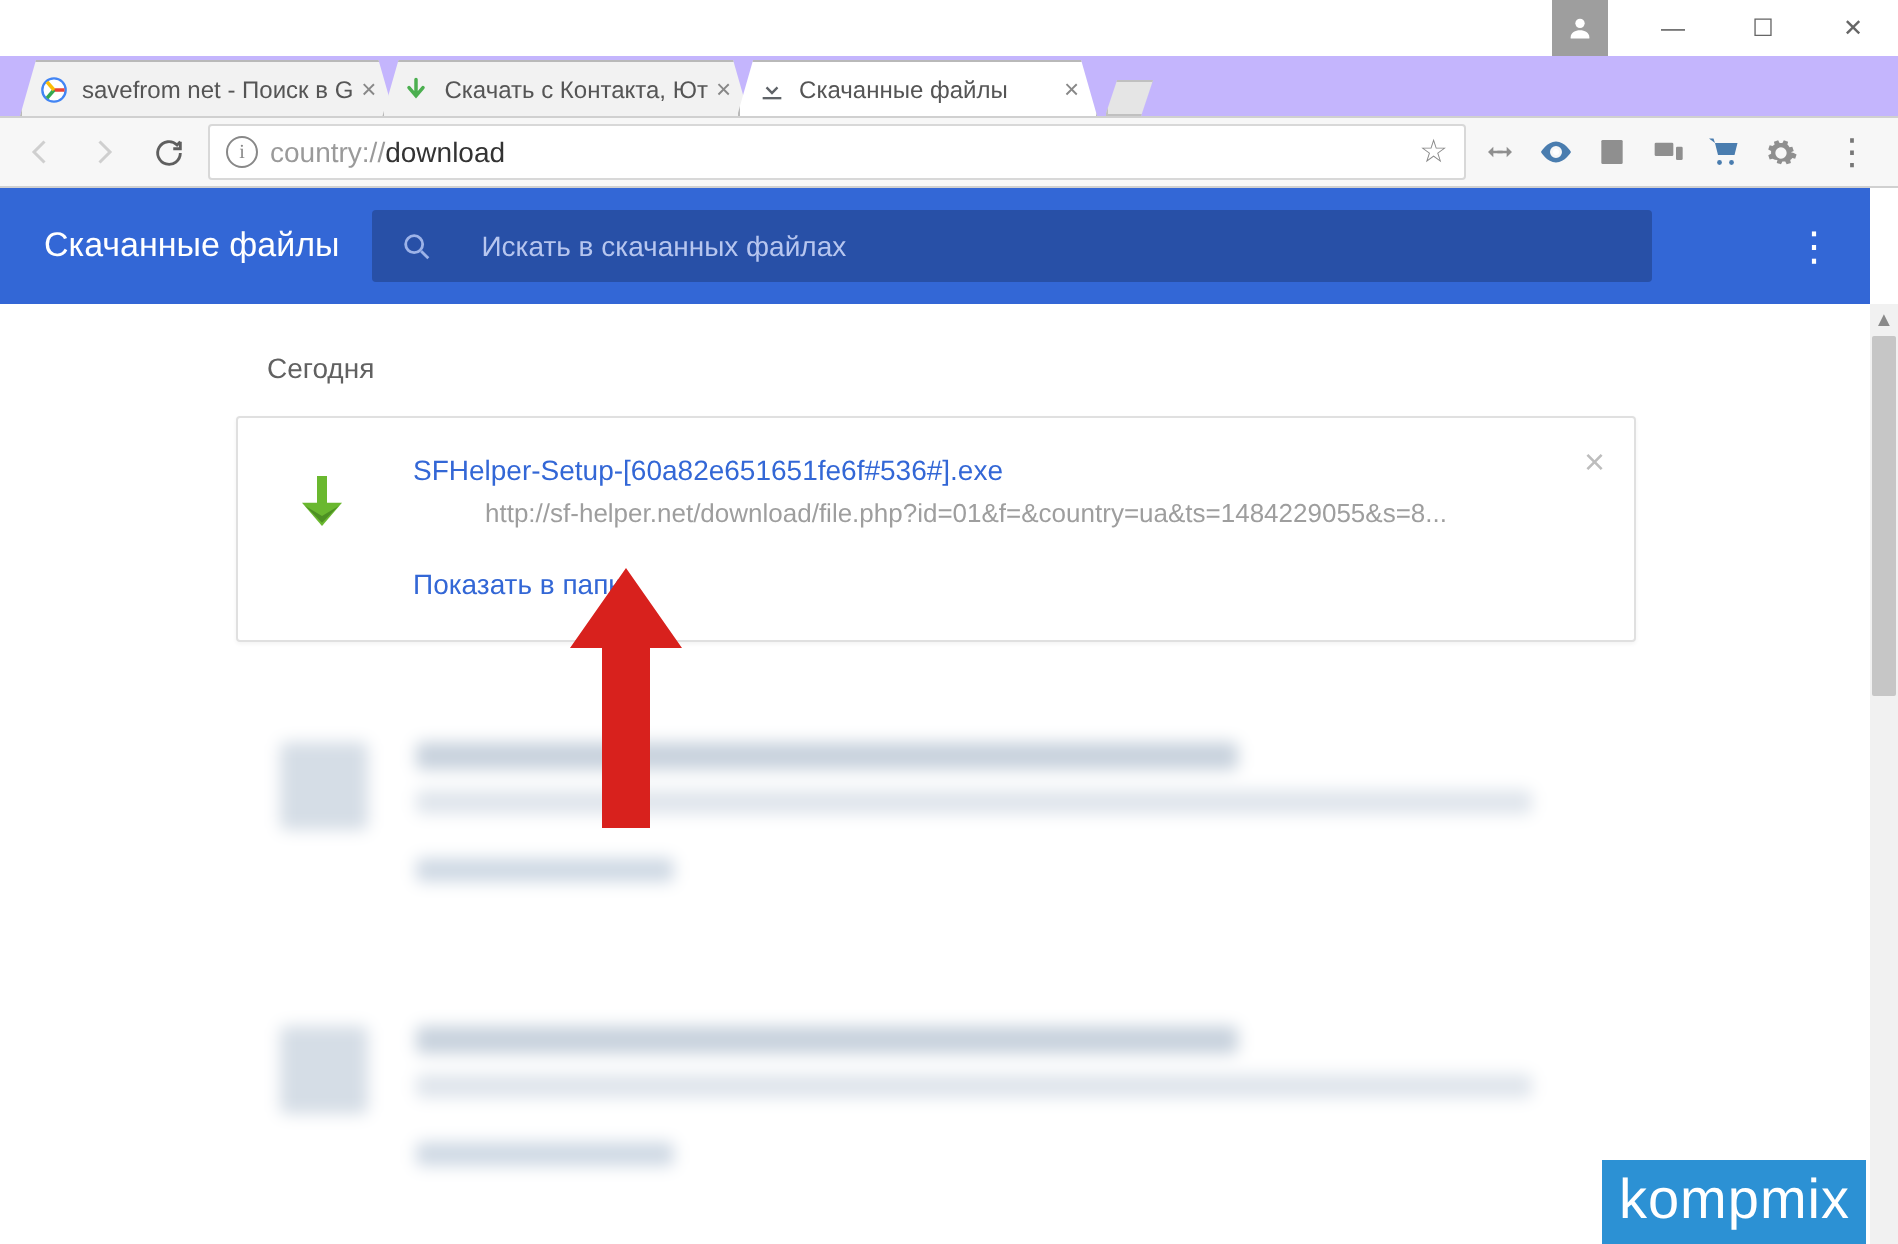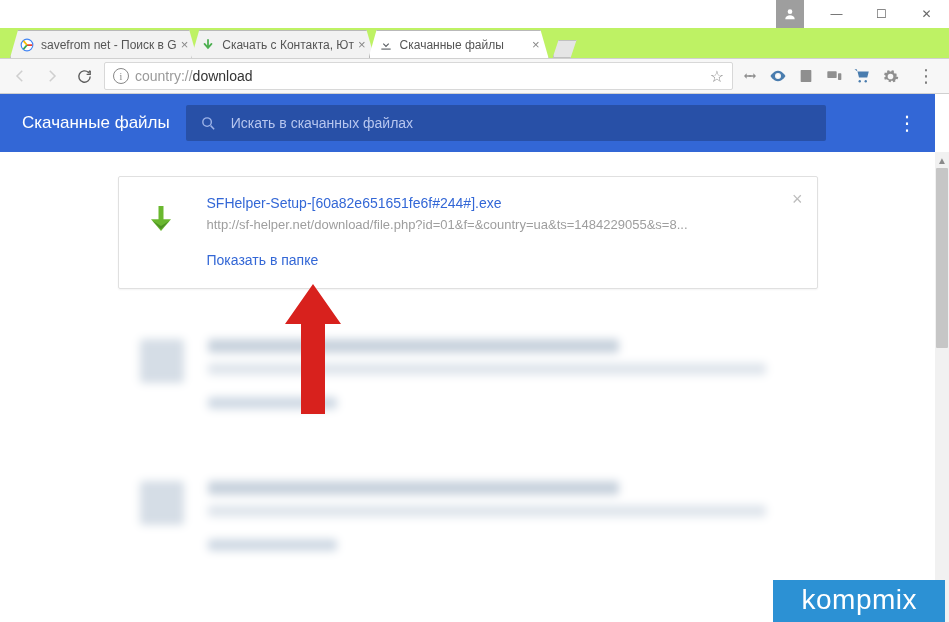--- a/index.html
+++ b/index.html
@@ -4,21 +4,21 @@
 <style>
 * { margin: 0; padding: 0; box-sizing: border-box; font-family: "Segoe UI", Arial, sans-serif; }
 body { width: 949px; height: 622px; background: #fff; overflow: hidden; position: relative; }
 
 
 .titlebar { height: 28px; background: #fff; display: flex; justify-content: flex-end; align-items: center; }
 .titlebar .win-btn { width: 45px; height: 28px; display: flex; align-items: center; justify-content: center; color: #666; font-size: 12px; }
 .titlebar .user-sq { width: 28px; height: 28px; background: #9e9e9e; display: flex; align-items: center; justify-content: center; margin-right: 10px; }
 
 
-.tabstrip { height: 30px; background: #bef264; display: flex; align-items: flex-end; padding-left: 10px; }
+.tabstrip { height: 30px; background: #c4b5fd; display: flex; align-items: flex-end; padding-left: 10px; }
 .tab { height: 28px; min-width: 180px; max-width: 200px; border: 1px solid #b9b9b9; border-bottom: none; background: #f2f2f2; display: flex; align-items: center; padding: 0 8px; font-size: 12px; color: #555; position: relative; clip-path: polygon(8px 0, calc(100% - 8px) 0, 100% 100%, 0 100%); margin-right: -6px; }
 .tab.active { background: #fff; z-index: 2; }
 .tab .favicon { width: 16px; height: 16px; margin-right: 6px; flex-shrink: 0; display: flex; align-items: center; justify-content: center; }
 .tab .tab-title { flex: 1; white-space: nowrap; overflow: hidden; text-overflow: ellipsis; }
 .tab .tab-close { font-size: 13px; color: #888; margin-left: 4px; }
 .newtab { width: 24px; height: 18px; background: #e5e5e5; margin-left: 10px; clip-path: polygon(6px 0, 100% 0, calc(100% - 6px) 100%, 0 100%); border: 1px solid #c0c0c0; }
 
 
 .addrbar { height: 36px; border-top: 1px solid #d0d0d0; border-bottom: 1px solid #d0d0d0; background: #f7f7f7; display: flex; align-items: center; padding: 0 8px; gap: 8px; }
 .nav-btn { width: 24px; height: 24px; display: flex; align-items: center; justify-content: center; color: #7a7a7a; border-radius: 50%; }
@@ -28,57 +28,57 @@
 .omnibox .url-dim { color: #9a9a9a; }
 .omnibox .url-strong { color: #333; }
 .omnibox .star { margin-left: auto; color: #888; font-size: 16px; }
 .ext-icons { display: flex; gap: 10px; align-items: center; padding-right: 4px; }
 .ext-icons .ext { width: 18px; height: 18px; color: #8f8f8f; display:flex; align-items:center; justify-content:center; }
 .menu-dots { font-size: 18px; color: #777; padding: 0 6px; }
 
 
 .dl-header { height: 58px; background: #3367d6; display: flex; align-items: center; padding: 0 22px; gap: 16px; position: relative; width: 935px; }
 .dl-header .heading { color: #fff; font-size: 17px; font-weight: 500; }
-.dl-search { flex: 1; max-width: 640px; height: 36px; background: #2850a7; border-radius: 2px; display: flex; align-items: center; padding: 0 14px; gap: 14px; }
+.dl-search { flex: 1; max-width: 640px; height: 36px; background: #2850a7; border-radius: 2px; display: flex; align-items: center; padding: 0 14px; gap: 24px; }
 .dl-search .s-icon { color: #9db3e8; }
 .dl-search .s-ph { color: #b7c6ef; font-size: 14px; }
 .dl-menu { position: absolute; right: 18px; color: #fff; font-size: 20px; }
 
 
 .content { position: absolute; top: 152px; left: 0; right: 14px; bottom: 0; overflow-y: auto; padding: 24px 0 40px; }
 .content-inner { width: 700px; margin: 0 auto; }
 .section-label { font-size: 14px; color: #616161; margin: 0 0 16px 16px; }
 
 .card { background: #fff; border: 1px solid #e0e0e0; border-radius: 2px; box-shadow: 0 1px 2px rgba(0,0,0,0.05); margin-bottom: 28px; padding: 18px 20px 20px; display: flex; position: relative; }
 .card .close { position: absolute; top: 12px; right: 14px; color: #bdbdbd; font-size: 18px; }
 .card .thumb { width: 44px; height: 44px; margin-right: 24px; margin-top: 4px; display:flex; align-items:center; justify-content:center; }
 .card .body { flex: 1; min-width: 0; }
 .card .fname { color: #3367d6; font-size: 14px; margin-bottom: 6px; }
-.card .furl { color: #9e9e9e; font-size: 13px; white-space: nowrap; overflow: hidden; text-overflow: ellipsis; margin-bottom: 20px; }
+.card .furl { color: #9e9e9e; font-size: 13px; white-space: nowrap; overflow: hidden; text-overflow: ellipsis; margin-bottom: 20px; margin-left: 36px; }
 .card .action { color: #3367d6; font-size: 14px; }
 
 
 .blurcard { background: #fff; border-radius: 2px; margin-bottom: 28px; padding: 22px 22px; filter: blur(4px); }
 .blurcard .row { display: flex; gap: 24px; }
 .blurcard .sq { width: 44px; height: 44px; background: #d5dde6; border-radius: 3px; }
 .blurcard .lines { flex: 1; }
 .blurcard .bar1 { height: 14px; width: 70%; background: #c8d2dd; border-radius: 3px; margin-bottom: 10px; }
 .blurcard .bar2 { height: 12px; width: 95%; background: #dfe5ec; border-radius: 3px; margin-bottom: 22px; }
 .blurcard .bar3 { height: 12px; width: 22%; background: #cfd9e4; border-radius: 3px; }
 
 
 .fake-scroll { position: absolute; top: 152px; right: 0; width: 14px; height: 470px; background: #f1f1f1; }
 .fake-scroll .arrow { height: 16px; display: flex; align-items: center; justify-content: center; color: #8a8a8a; font-size: 10px; }
 .fake-scroll .thumb { width: 12px; margin: 0 auto; height: 180px; background: #c6c6c6; border-radius: 1px; }
 
 
 .red-arrow { position: absolute; left: 283px; top: 284px; pointer-events: none; }
 
 
-.watermark { position: absolute; right: 4px; bottom: 0; background: #2c91d4; color: #fff; font-size: 28px; padding: 4px 28px 6px; font-family: Arial, sans-serif; letter-spacing: 0.5px; }
+.watermark { position: absolute; right: 16px; bottom: 0; background: #2c91d4; color: #fff; font-size: 28px; padding: 4px 8px 6px; font-family: Arial, sans-serif; letter-spacing: 0.5px; }
 
 svg { display: block; }
 </style>
 </head>
 <body>
 
 <div class="titlebar">
   <div class="user-sq">
     <svg width="14" height="14" viewBox="0 0 24 24" fill="#fff">
         <circle cx="12" cy="8" r="4"></circle>
@@ -202,32 +202,33 @@
   <span class="dl-menu">⋮</span>
 </div>
 
 <div class="fake-scroll">
   <div class="arrow">▲</div>
   <div class="thumb"></div>
 </div>
 
 <div class="content">
   <div class="content-inner">
+    <div class="section-label">Сегодня</div>
 
     <div class="card">
       <span class="close">×</span>
       <div class="thumb">
         <svg width="40" height="40" viewBox="0 0 48 48">
           <path d="M24 6 L24 26" stroke="#6ab82f" stroke-width="6"></path>
           <path d="M12 22 L24 36 L36 22 Z" fill="#6ab82f"></path>
           <path d="M14 24 L24 34 L34 24 L24 30 Z" fill="#4d9123"></path>
         </svg>
       </div>
       <div class="body">
-        <div class="fname">SFHelper-Setup-[60a82e651651fe6f#244#].exe</div>
+        <div class="fname">SFHelper-Setup-[60a82e651651fe6f#536#].exe</div>
         <div class="furl">http://sf-helper.net/download/file.php?id=01&amp;f=&amp;country=ua&amp;ts=1484229055&amp;s=8...</div>
         <div class="action">Показать в папке</div>
       </div>
     </div>
 
     <div class="blurcard">
       <div class="row">
           <div class="sq"></div>
           <div class="lines">
             <div class="bar1"></div>

